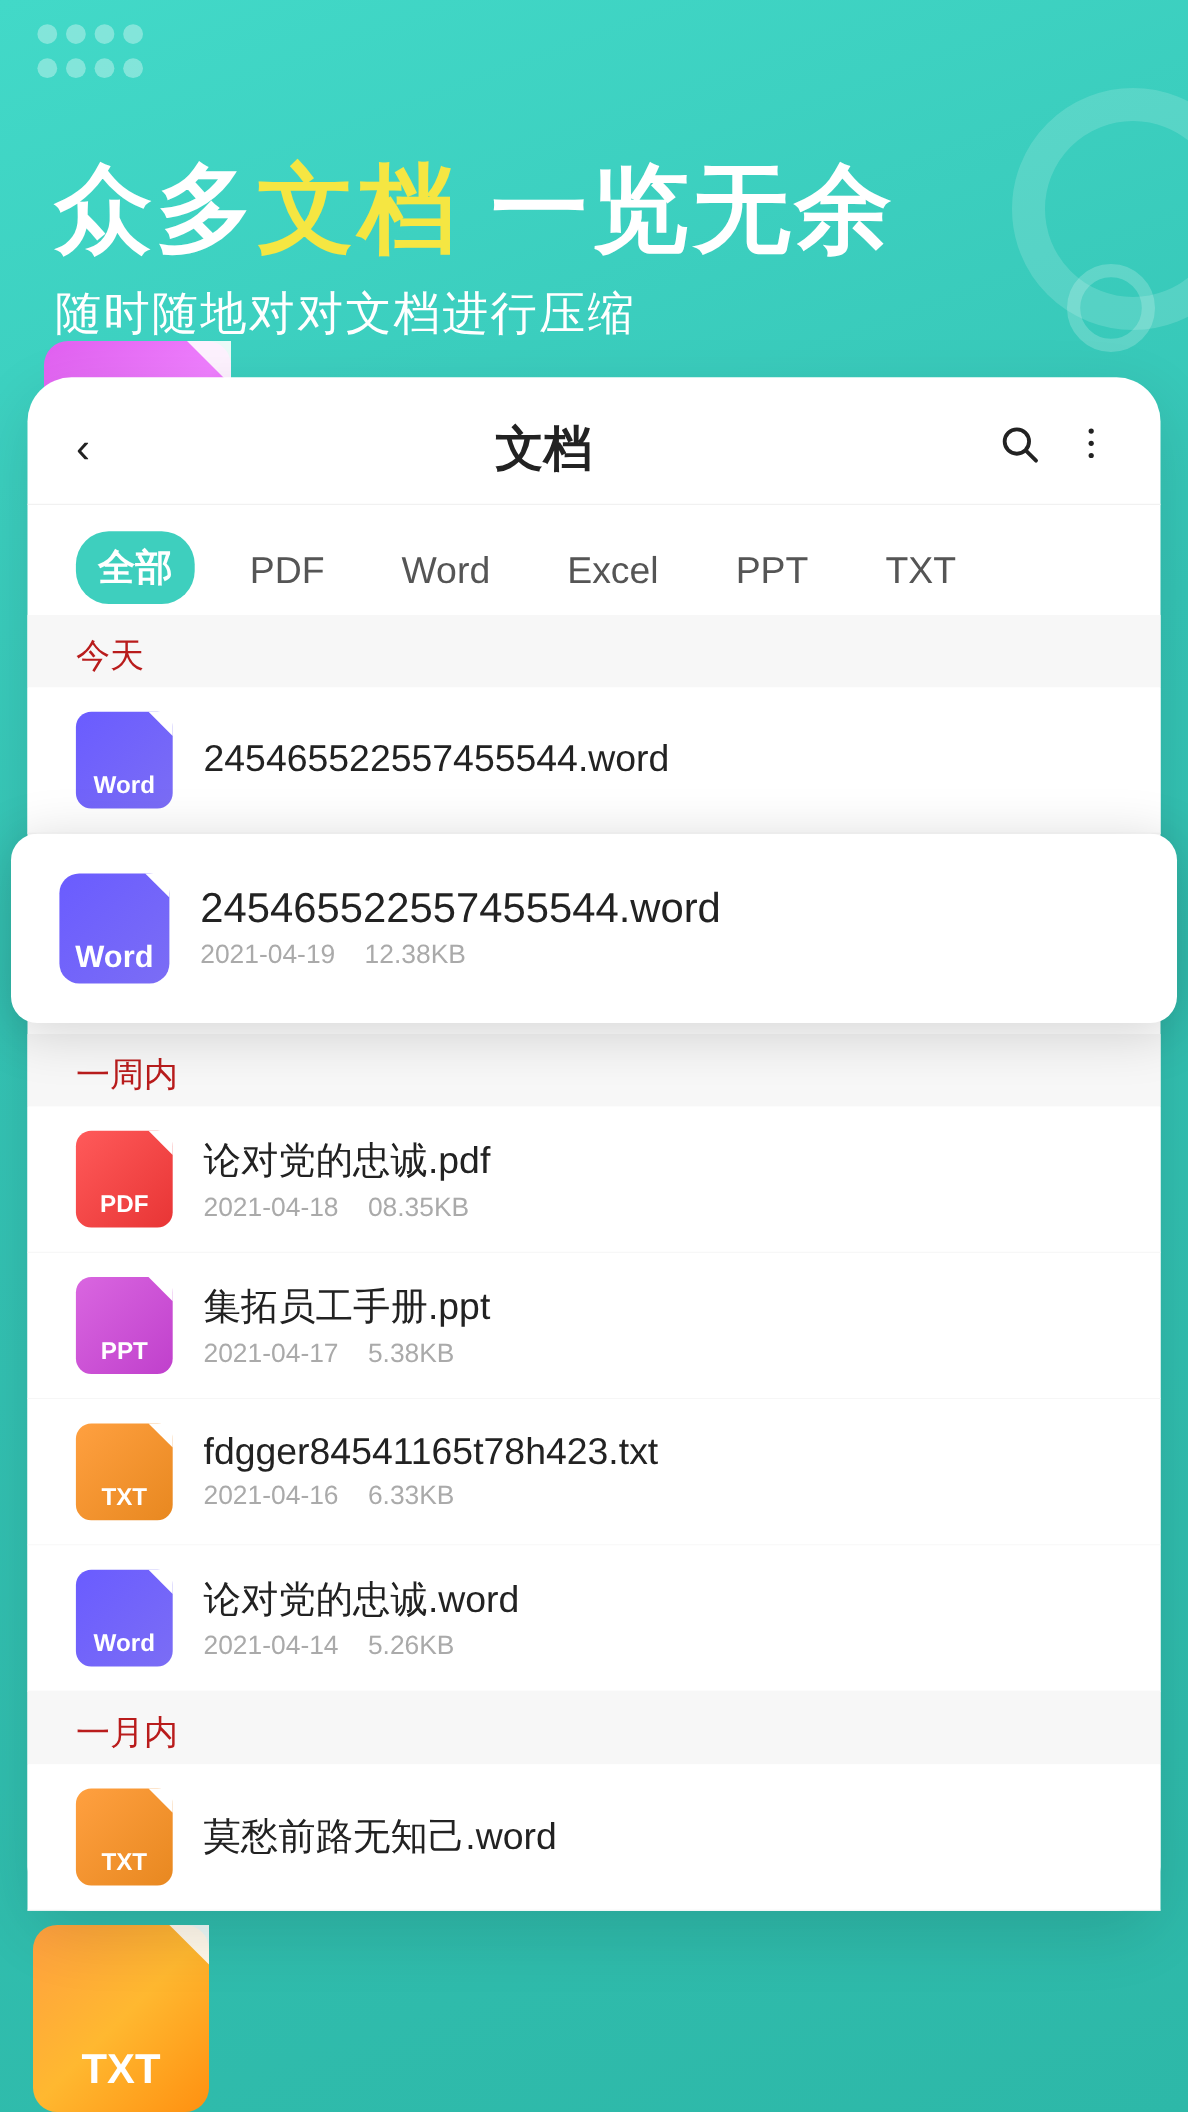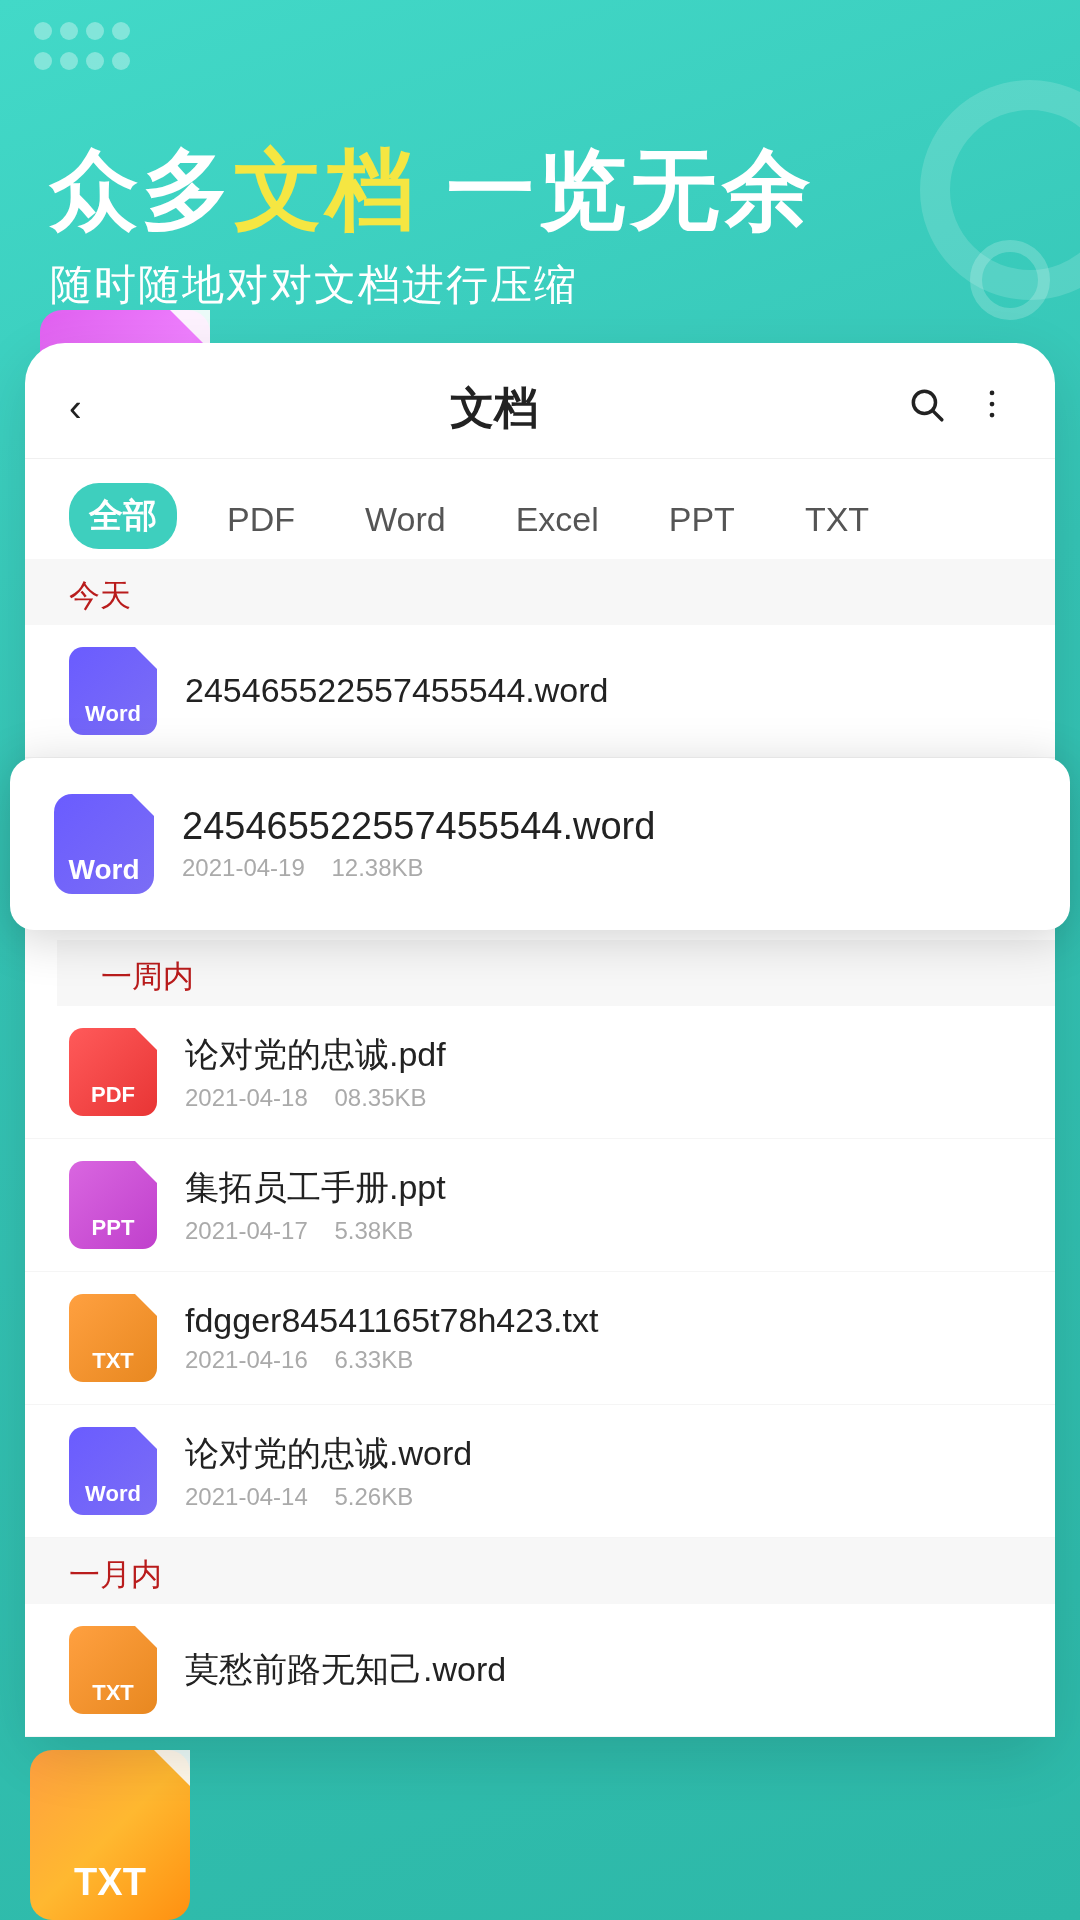--- a/index.html
+++ b/index.html
@@ -514,21 +514,21 @@
     <div class="file-info">
       <div class="file-name" style="font-size:38px;">245465522557455544.word</div>
       <div class="file-meta">
         <span>2021-04-19</span>
         &nbsp;&nbsp;
         <span>12.38KB</span>
       </div>
     </div>
   </div>
 
-  <div class="section-label" style="margin-top:10px;margin-left:32px;">一周内</div>
+  <div class="section-label" style="margin-top:10px;">一周内</div>
 
   <div class="file-item">
     <div class="file-icon-wrap">
       <div class="icon-pdf">
         <span class="icon-pdf-label">PDF</span>
       </div>
     </div>
     <div class="file-info">
       <div class="file-name">论对党的忠诚.pdf</div>
       <div class="file-meta">2021-04-18 &nbsp;&nbsp; 08.35KB</div>

